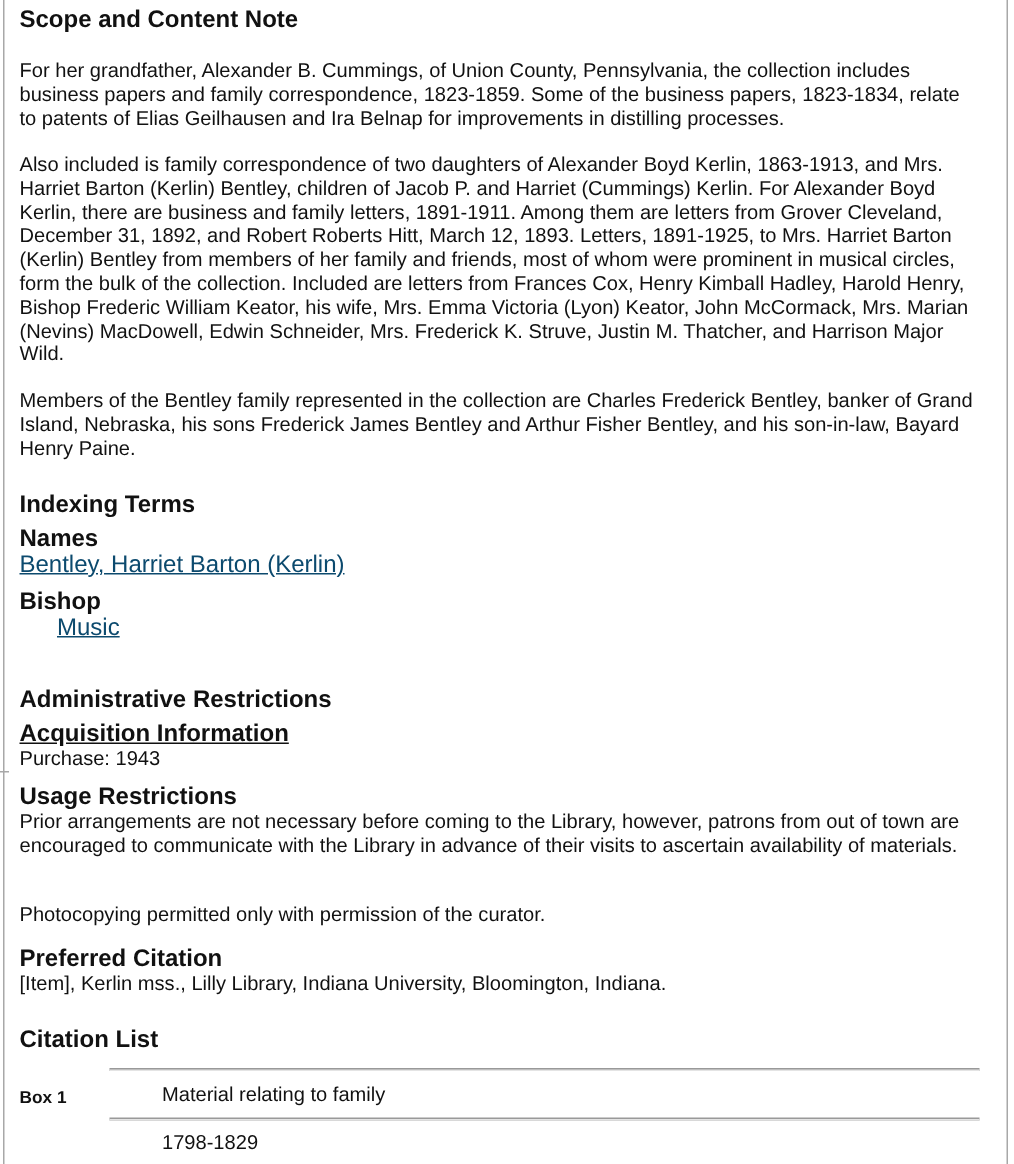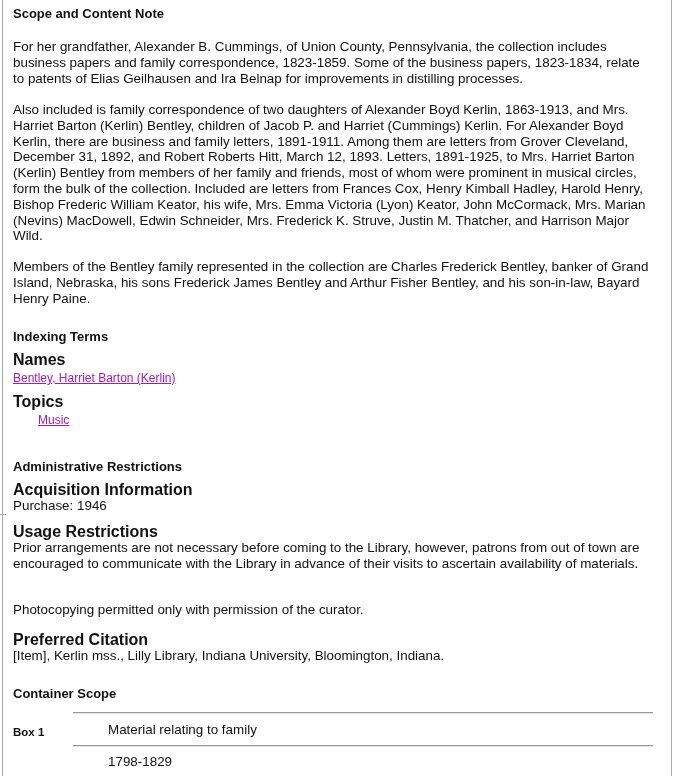--- a/index.html
+++ b/index.html
@@ -33,21 +33,21 @@
       height: 1px;
       background: #a8a8a8;
     }
     .content {
       position: absolute;
       left: 13px;
       top: 0;
       width: 640px;
     }
     h2 {
-      font-size: 13px;
+      font-size: 16px;
       font-weight: bold;
       margin: 0;
       line-height: 20px;
       color: #111;
     }
     p {
       font-size: 13.4px;
       line-height: 15.8px;
       margin: 0;
       color: #111;
@@ -57,23 +57,23 @@
       font-weight: bold;
       line-height: 16px;
       margin: 0;
     }
     .value {
       font-size: 13.4px;
       line-height: 16px;
       margin: 0;
     }
     a.link {
-      color: #a21caf;
+      color: #0c4a6e;
       text-decoration: underline;
-      font-size: 12px;
+      font-size: 16px;
       line-height: 16px;
       text-align: center;
     }
     .abs { position: absolute; left: 0; width: 640px; }
 
     .container-table {
       position: absolute;
       left: 0;
       top: 712px;
       width: 640px;
@@ -112,37 +112,37 @@
   <h2 class="abs" style="top:4px;">Scope and Content Note</h2>
   <p class="abs" style="top:39px;">For her grandfather, Alexander B. Cummings, of Union County, Pennsylvania, the collection includes business papers and family correspondence, 1823-1859. Some of the business papers, 1823-1834, relate to patents of Elias Geilhausen and Ira Belnap for improvements in distilling processes.</p>
   <p class="abs" style="top:102px;">Also included is family correspondence of two daughters of Alexander Boyd Kerlin, 1863-1913, and Mrs. Harriet Barton (Kerlin) Bentley, children of Jacob P. and Harriet (Cummings) Kerlin. For Alexander Boyd Kerlin, there are business and family letters, 1891-1911. Among them are letters from Grover Cleveland, December 31, 1892, and Robert Roberts Hitt, March 12, 1893. Letters, 1891-1925, to Mrs. Harriet Barton (Kerlin) Bentley from members of her family and friends, most of whom were prominent in musical circles, form the bulk of the collection. Included are letters from Frances Cox, Henry Kimball Hadley, Harold Henry, Bishop Frederic William Keator, his wife, Mrs. Emma Victoria (Lyon) Keator, John McCormack, Mrs. Marian (Nevins) MacDowell, Edwin Schneider, Mrs. Frederick K. Struve, Justin M. Thatcher, and Harrison Major Wild.</p>
   <p class="abs" style="top:259px;">Members of the Bentley family represented in the collection are Charles Frederick Bentley, banker of Grand Island, Nebraska, his sons Frederick James Bentley and Arthur Fisher Bentley, and his son-in-law, Bayard Henry Paine.</p>
 
   <h2 class="abs" style="top:327px;">Indexing Terms</h2>
   <div class="abs label" style="top:352px;">Names</div>
   <div class="abs" style="top:368px;">
     <a class="link" href="#">Bentley, Harriet Barton (Kerlin)</a>
   </div>
-  <div class="abs label" style="top:394px;">Topics</div>
+  <div class="abs label" style="top:394px;">Bishop</div>
   <div class="abs" style="top:410px;margin-left:25px;">
     <a class="link" href="#">Music</a>
   </div>
 
   <h2 class="abs" style="top:457px;">Administrative Restrictions</h2>
-  <div class="abs label" style="top:482px;">Acquisition Information</div>
-  <div class="abs value" style="top:498px;">Purchase: 1946</div>
+  <div class="abs label" style="top:482px;text-decoration:underline;">Acquisition Information</div>
+  <div class="abs value" style="top:498px;">Purchase: 1943</div>
 
   <div class="abs label" style="top:524px;">Usage Restrictions</div>
   <p class="abs" style="top:540px;">Prior arrangements are not necessary before coming to the Library, however, patrons from out of town are encouraged to communicate with the Library in advance of their visits to ascertain availability of materials.</p>
   <p class="abs" style="top:602px;">Photocopying permitted only with permission of the curator.</p>
 
   <div class="abs label" style="top:632px;">Preferred Citation</div>
   <div class="abs value" style="top:648px;">[Item], Kerlin mss., Lilly Library, Indiana University, Bloomington, Indiana.</div>
 
-  <h2 class="abs" style="top:684px;">Container Scope</h2>
+  <h2 class="abs" style="top:684px;">Citation List</h2>
 
   <div class="container-table">
     <div class="hr" style="top:0px;"></div>
     <div class="box-label" style="top:13px;">Box 1</div>
     <div class="box-cell" style="top:10px;">Material relating to family</div>
     <div class="hr" style="top:33px;"></div>
     <div class="box-cell" style="top:42px;">1798-1829</div>
   </div>
 
 </div>

